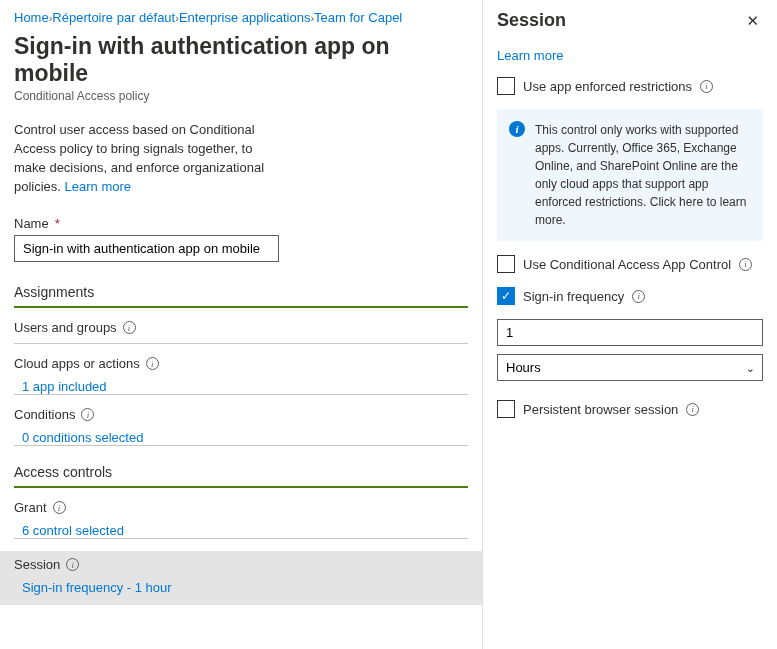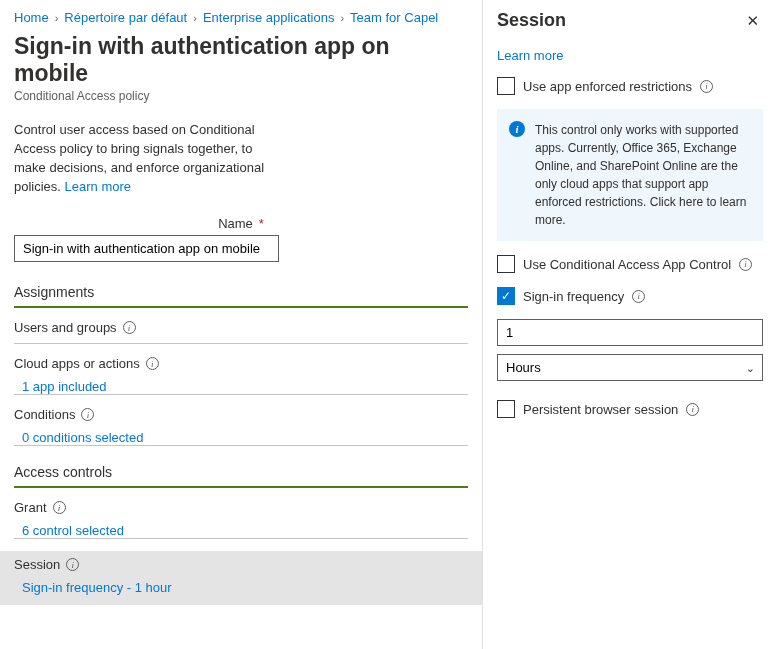--- a/index.html
+++ b/index.html
@@ -19,21 +19,20 @@
     }
     .right-panel {
       width: 295px;
       padding: 10px 14px 10px 14px;
       border-left: 1px solid #e1dfdd;
       position: relative;
     }
     .breadcrumb {
       display: flex;
       align-items: center;
-      gap: 6px;
       font-size: 13px;
       margin-bottom: 8px;
       flex-wrap: nowrap;
       white-space: nowrap;
       overflow: hidden;
     }
     .breadcrumb a {
       color: #0078d4;
       text-decoration: none;
       cursor: pointer;
@@ -62,21 +61,20 @@
     .link {
       color: #0078d4;
       cursor: pointer;
     }
     .field-label {
       font-size: 13px;
       margin-bottom: 4px;
       display: flex;
       align-items: center;
       gap: 4px;
-      justify-content: center;
     }
     .required { color: #a4262c; margin-left: 2px; }
     .text-input {
       width: 265px;
       padding: 5px 8px;
       border: 1px solid #605e5c;
       font-size: 13px;
       font-family: inherit;
       margin-bottom: 18px;
     }

